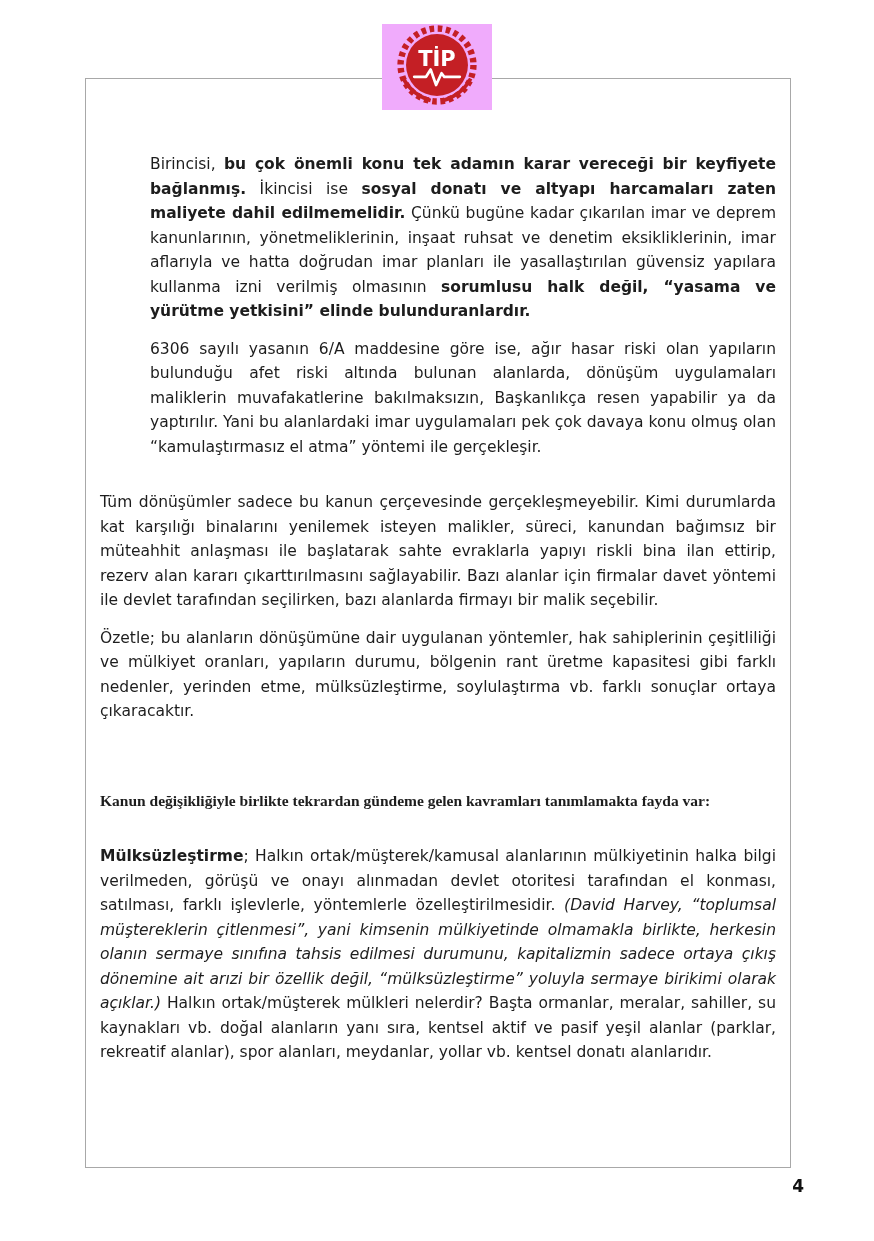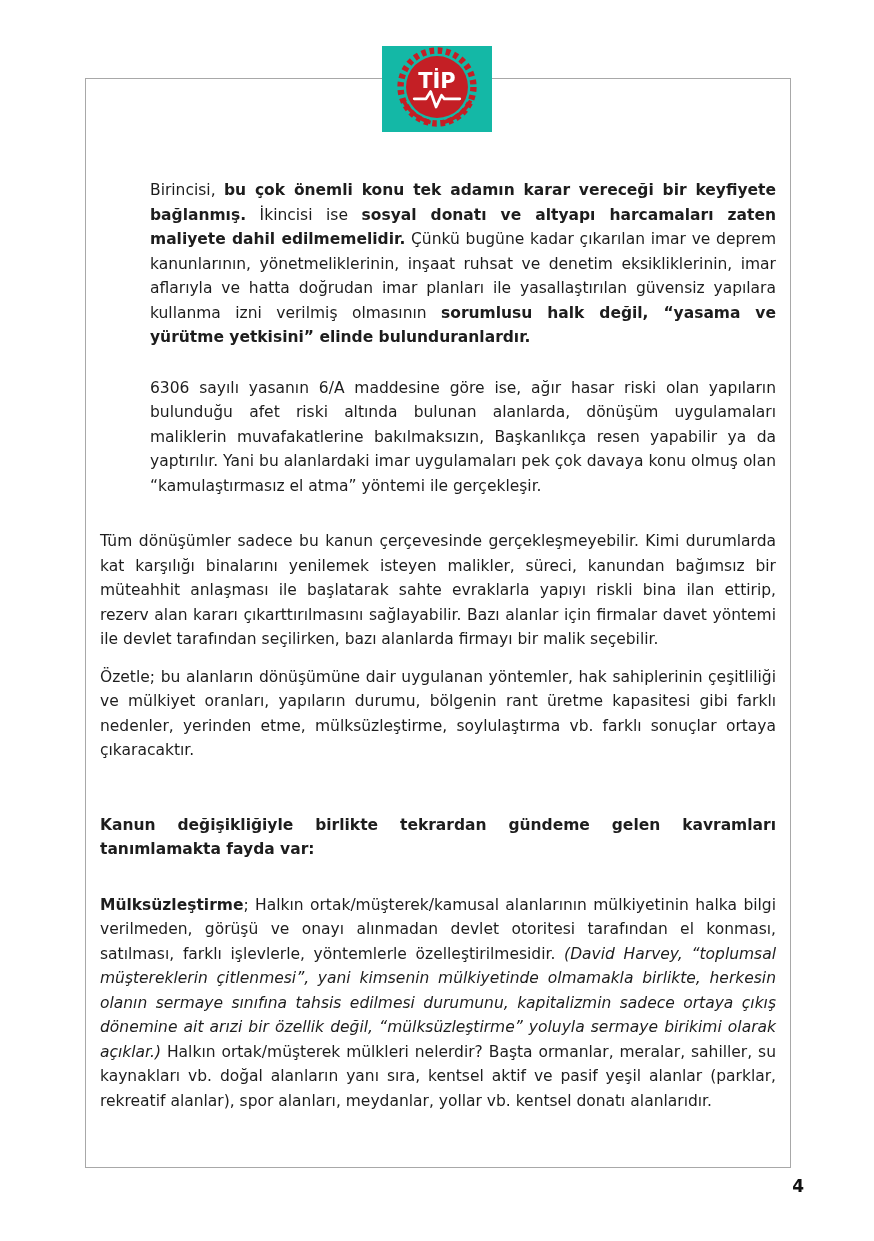--- a/index.html
+++ b/index.html
@@ -13,42 +13,42 @@
   }
   .page-frame {
     position: absolute;
     left: 85px; top: 78px;
     width: 706px; height: 1090px;
     border: 1px solid #a8a8a8;
     background: #ffffff;
   }
   .logo-wrap {
     position: absolute;
-    left: 50%; top: 46px;
+    left: 50%; top: 24px;
     transform: translateX(-50%);
-    background: #14b8a6;
+    background: #f0abfc;
     padding: 0 14px;
     z-index: 2;
   }
   .doc-body {
     position: absolute;
     left: 100px; top: 152px;
     width: 676px;
   }
   .para {
     font-size: 15.5px;
     line-height: 24.5px;
     text-align: justify;
     margin-top: 13px;
     color: #1d1d1d;
   }
   .para:first-child { margin-top: 0; }
-  .para.indent { margin-left: 50px; width: 626px; margin-top: 26px; }
+  .para.indent { margin-left: 50px; width: 626px; }
   .para.gap-m { margin-top: 31px; }
-  .para.gap-l { margin-top: 50px; }
+  .para.gap-l { margin-top: 65px; font-family: Liberation Serif, serif; }
   .bold { font-weight: bold; }
   .italic { font-style: italic; }
   .page-number {
     position: absolute;
     right: 70px; top: 1176px;
     font-size: 17px;
     font-weight: bold;
     color: #111111;
   }
   svg text {

